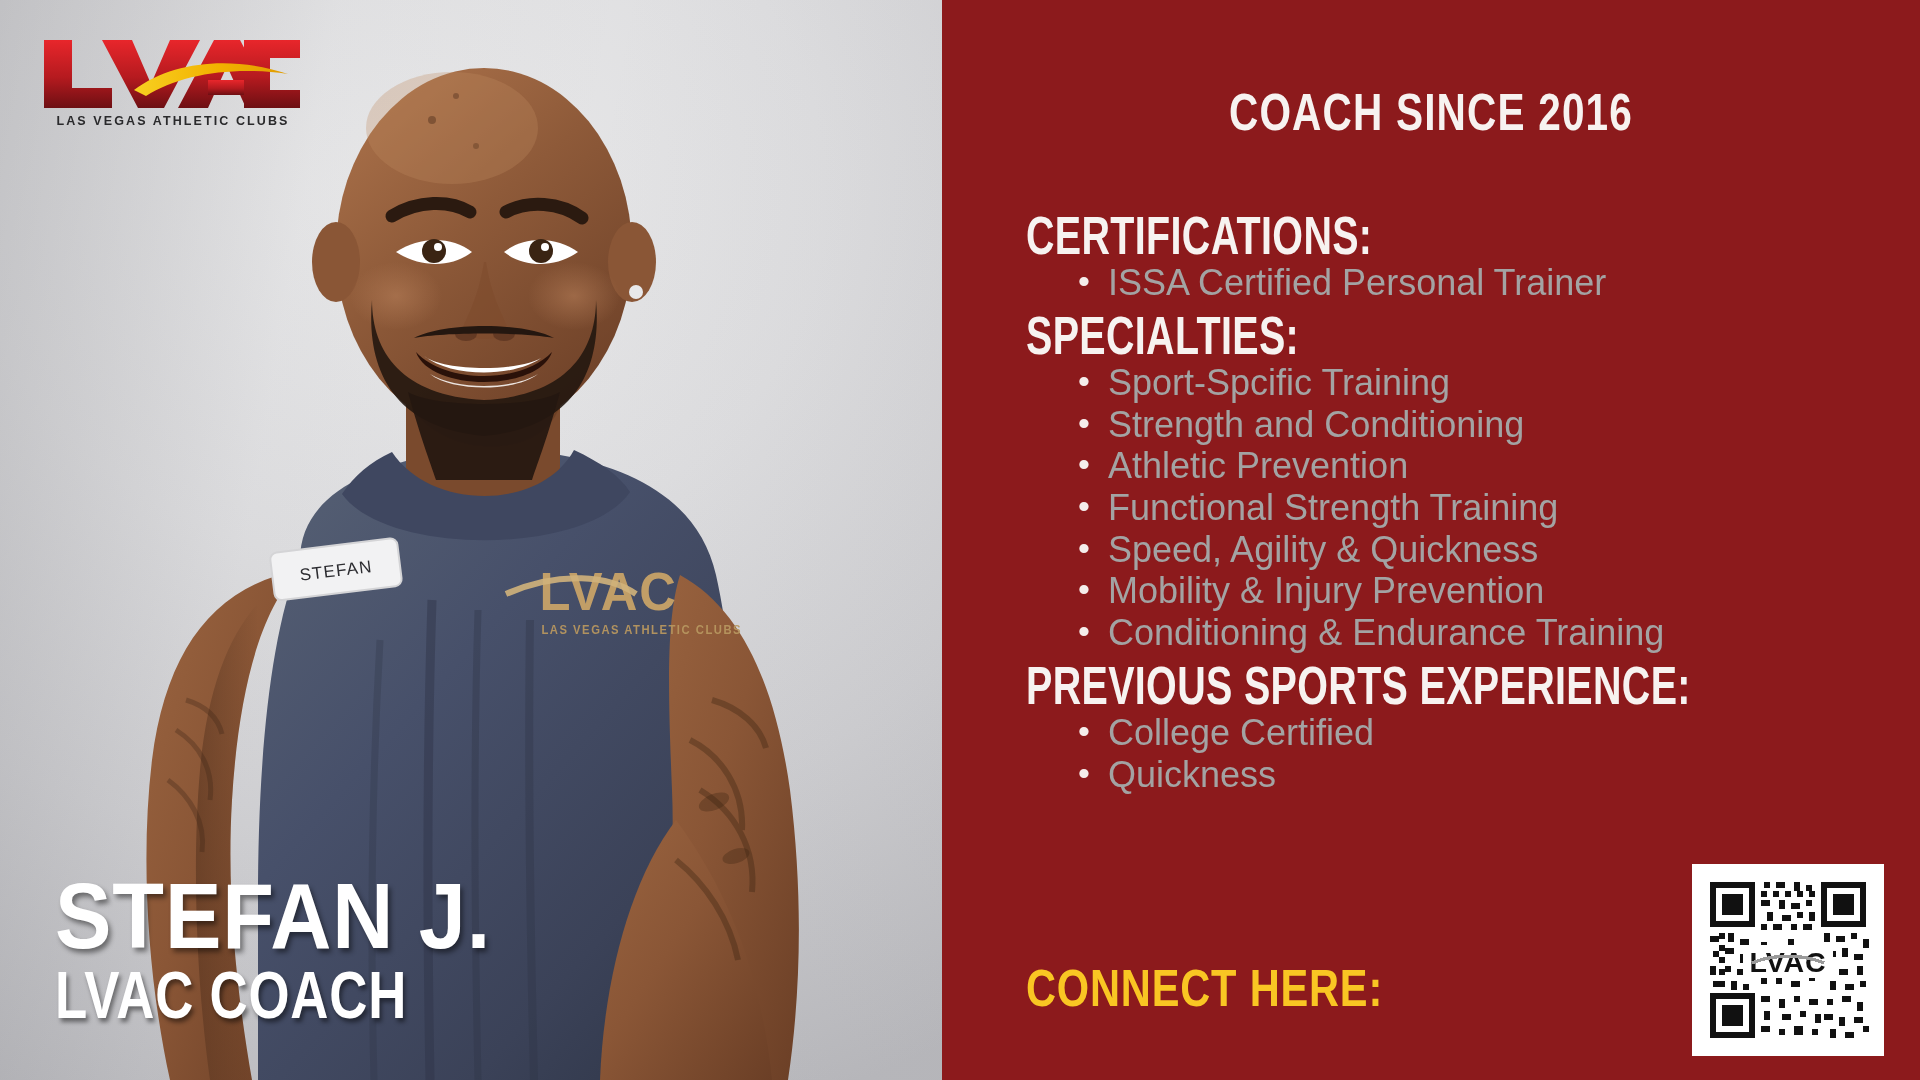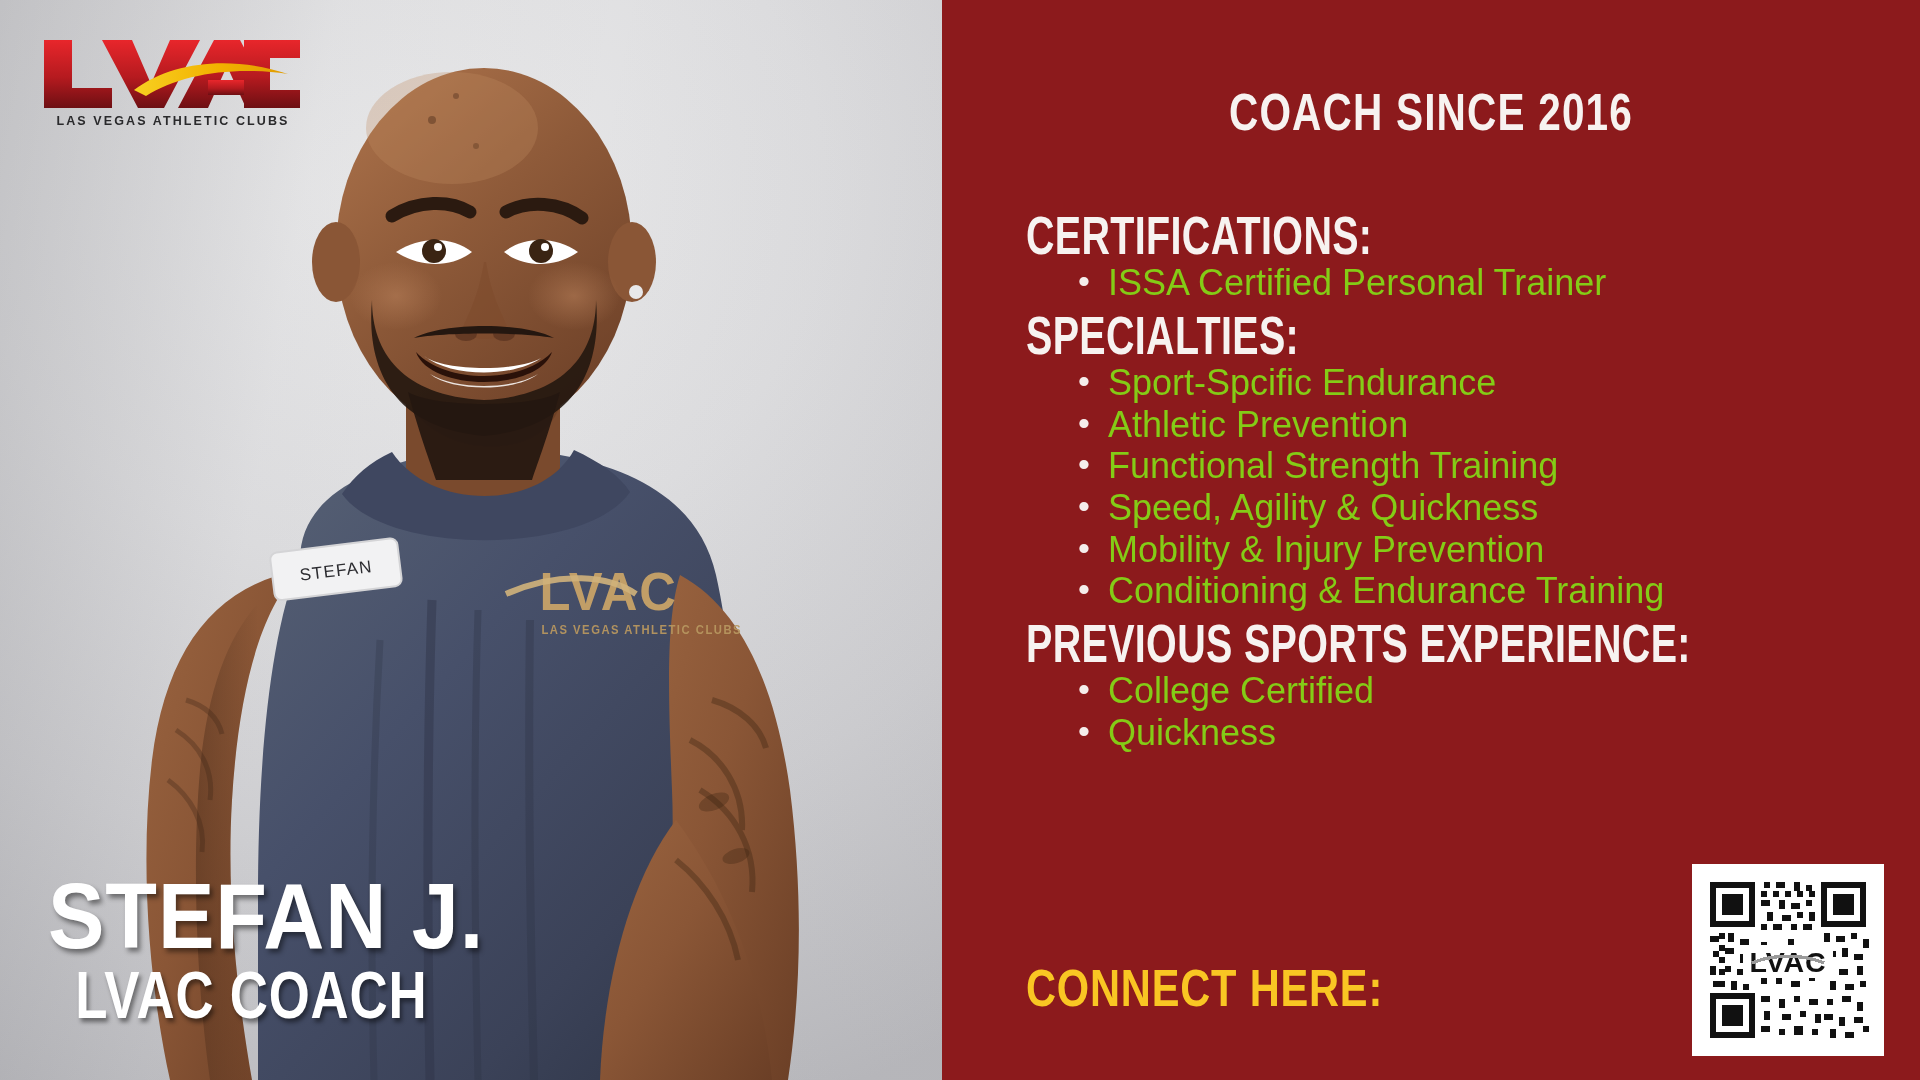--- a/index.html
+++ b/index.html
@@ -23,21 +23,21 @@
 
   
   .logo{position:absolute;left:38px;top:30px;width:270px;height:100px;}
   .logo svg{display:block;width:270px;height:100px;}
 
   
   .portrait{position:absolute;left:0;top:0;width:942px;height:1080px;}
   .portrait svg{display:block;width:942px;height:1080px;}
 
   
-  .name-block{position:absolute;left:48px;bottom:52px;z-index:6;text-align:right;}
+  .name-block{position:absolute;left:55px;bottom:52px;z-index:6;}
   .name-main{
     font-family:"Liberation Sans",sans-serif;
     font-weight:700;font-size:92px;line-height:.96;letter-spacing:1px;
     color:#ffffff;transform:scaleX(.92);transform-origin:left bottom;
     text-shadow:3px 4px 5px rgba(0,0,0,.45);
     margin:0 0 2px 0;white-space:nowrap;
   }
   .name-sub{
     font-family:"Liberation Sans",sans-serif;
     font-weight:700;font-size:66px;line-height:1;letter-spacing:1px;
@@ -70,21 +70,21 @@
     font-size:54px;line-height:1.02;
     transform:scaleX(.73);transform-origin:left center;
     white-space:nowrap;margin:0;padding:0;
   }
 
   ul.bullets{
     list-style:none;margin:2px 0 6px 0;padding:0 0 0 52px;
   }
   ul.bullets li{
     position:relative;
-    color:#84cc16;
+    color:#a3a3a3;
     font-weight:400;
     font-size:36px;
     line-height:1.02;
     padding:0 0 0 30px;
     margin:0 0 5px 0;
     white-space:nowrap;
   }
   ul.bullets li::before{
     content:"\2022";
     position:absolute;left:0;top:-1px;
@@ -281,21 +281,22 @@
         <div>
           <h2 class="sec-head">CERTIFICATIONS:</h2>
           <ul class="bullets">
             <li>ISSA Certified Personal Trainer</li>
           </ul>
         </div>
 
         <div>
           <h2 class="sec-head">SPECIALTIES:</h2>
           <ul class="bullets">
-            <li>Sport-Spcific Endurance</li>
+            <li>Sport-Spcific Training</li>
+            <li>Strength and Conditioning</li>
             <li>Athletic Prevention</li>
             <li>Functional Strength Training</li>
             <li>Speed, Agility &amp; Quickness</li>
             <li>Mobility &amp; Injury Prevention</li>
             <li>Conditioning &amp; Endurance Training</li>
           </ul>
         </div>
 
         <div>
           <h2 class="sec-head">PREVIOUS SPORTS EXPERIENCE:</h2>

